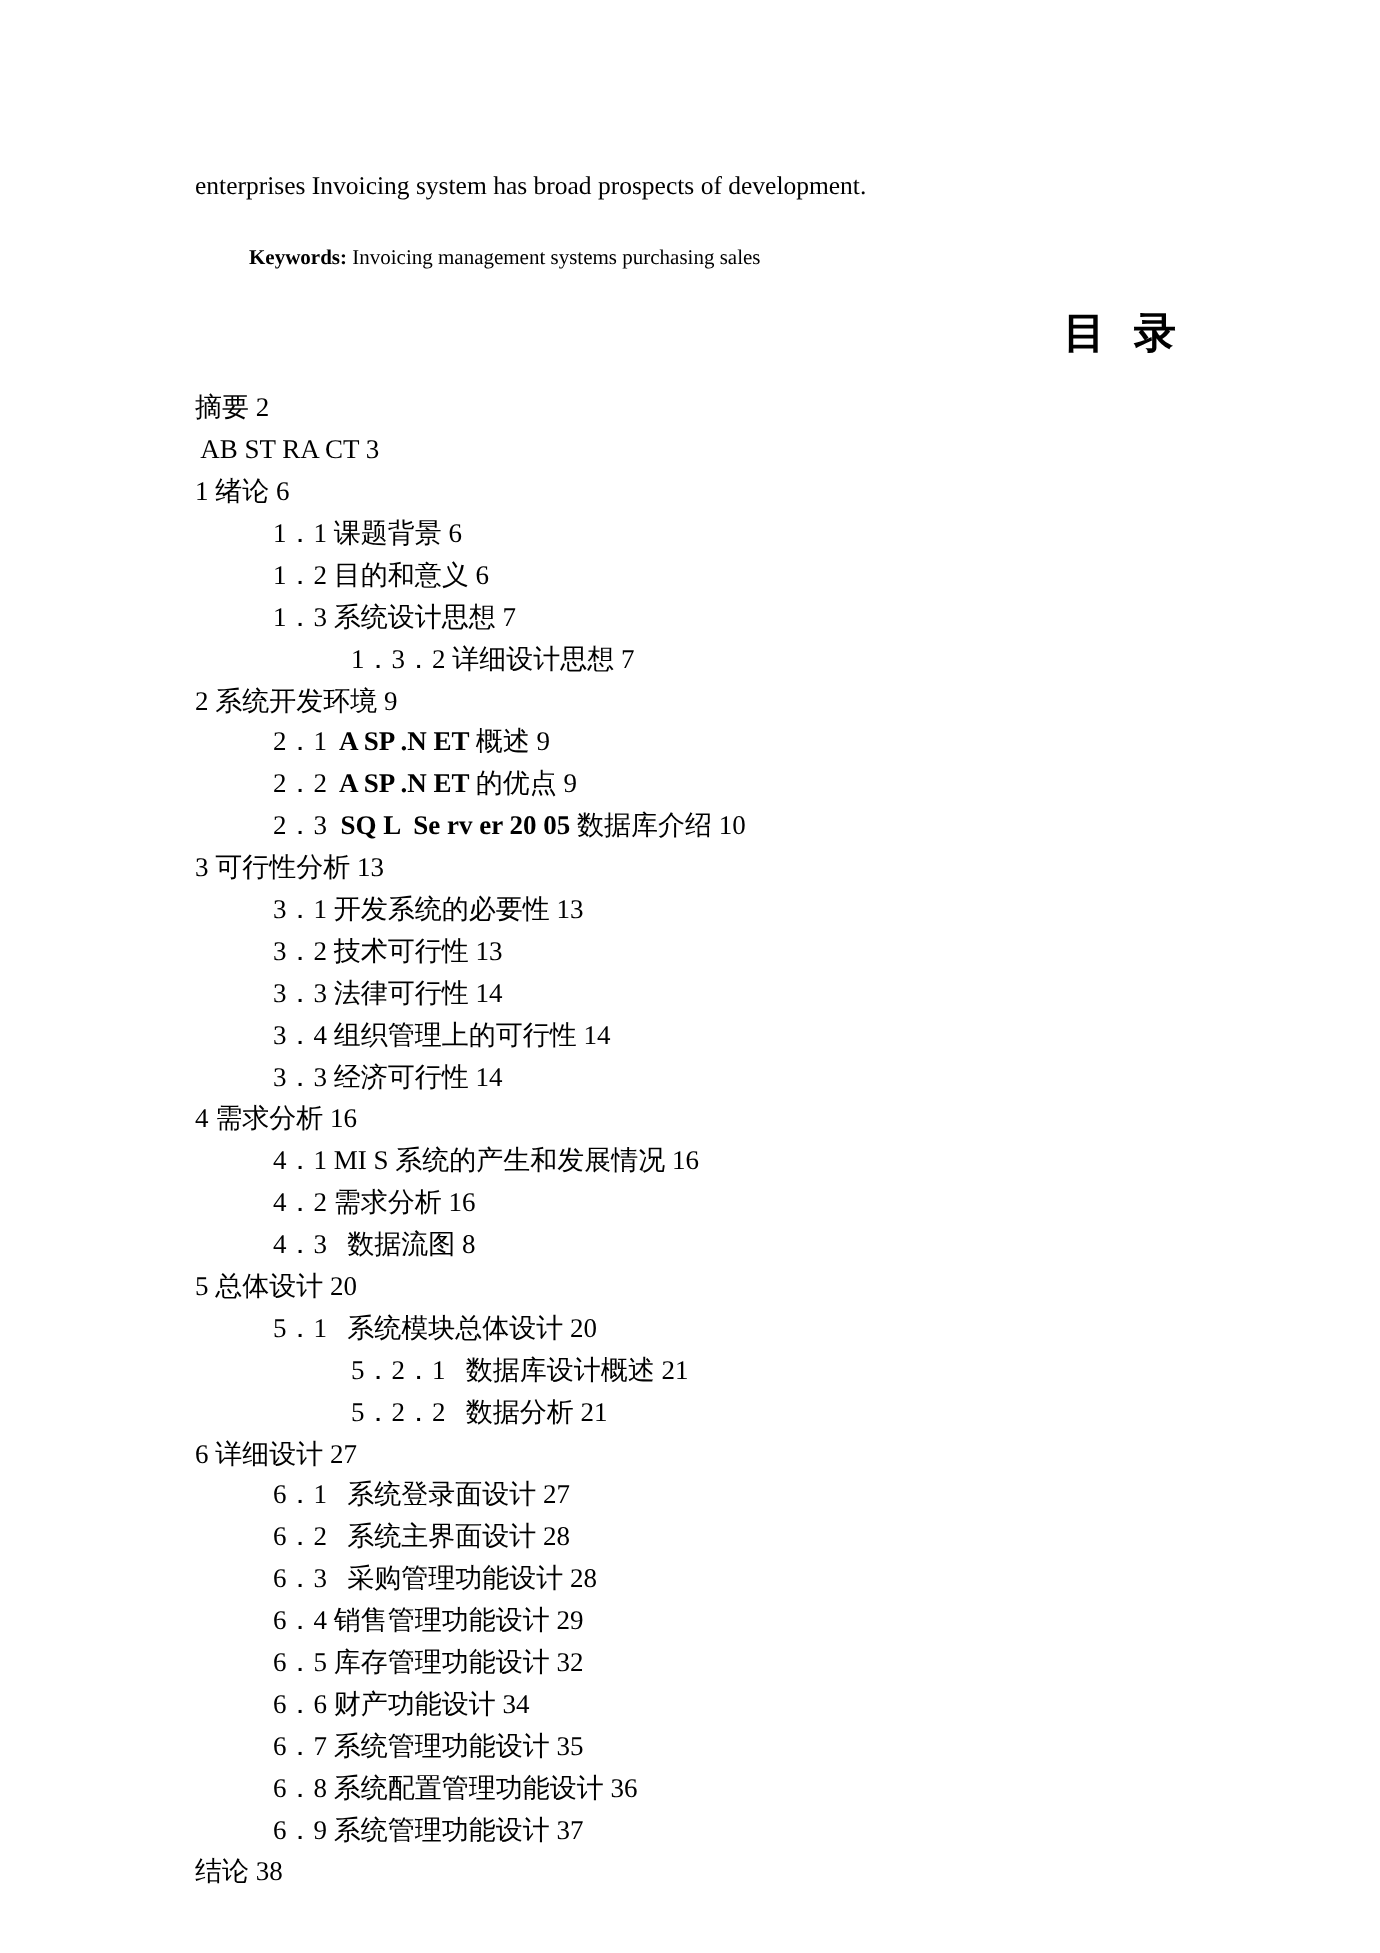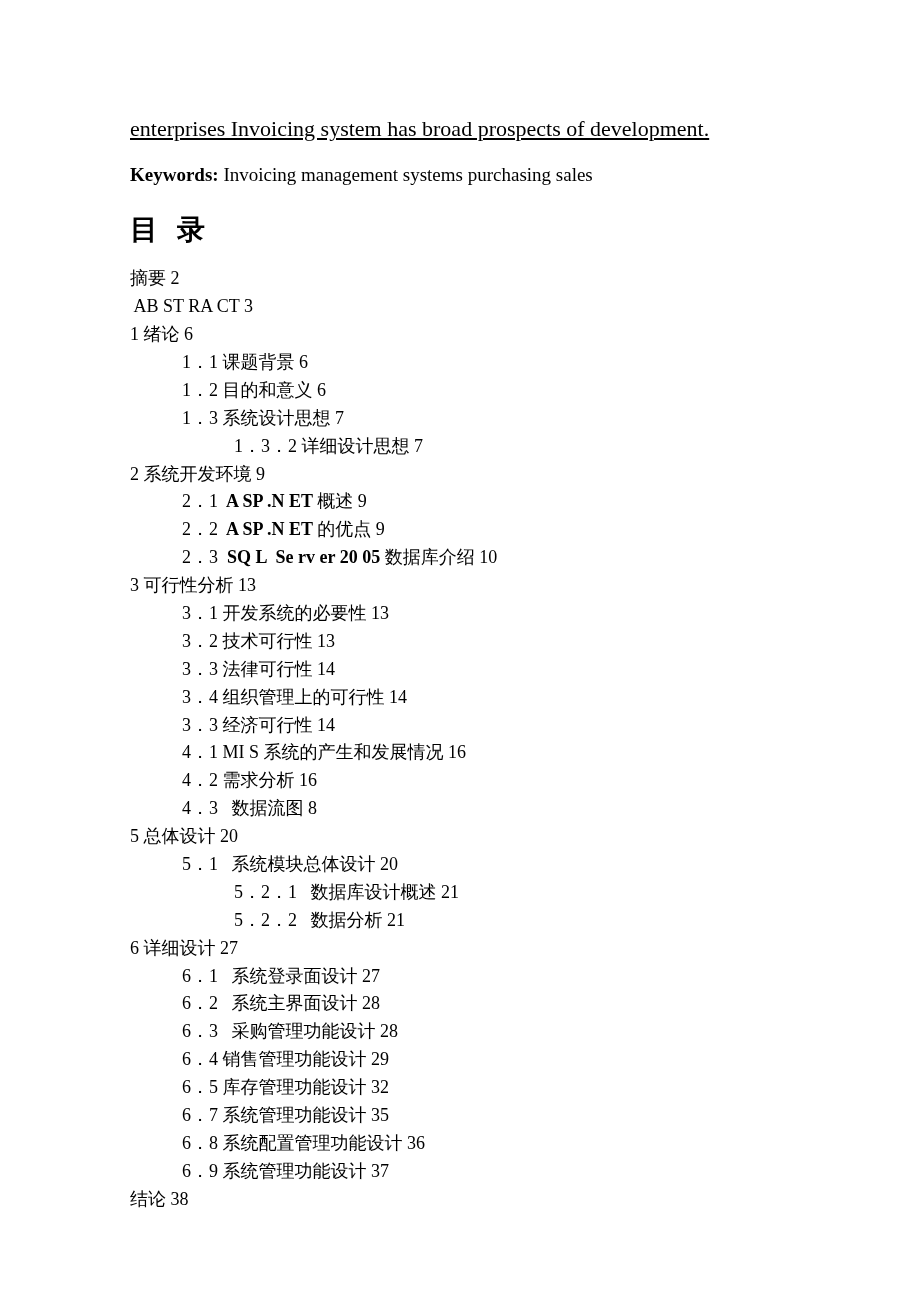--- a/index.html
+++ b/index.html
@@ -8,32 +8,32 @@
       width: 920px;
       min-height: 1302px;
       padding: 110px 130px 50px 130px;
       font-family: "SimSun", "Times New Roman", serif;
       color: #000;
       font-size: 19px;
       line-height: 1.7;
     }
     .intro-line {
       font-family: "Times New Roman", serif;
-      font-size: 22px;
-      margin-bottom: 12px;
-      text-decoration: underline;
+      font-size: 17px;
+      margin-bottom: 22px;
     }
     .keywords-line {
       font-family: "Times New Roman", serif;
-      font-size: 19px;
+      font-size: 14px;
       margin-bottom: 14px;
+      margin-left: 36px;
     }
     .keywords-line .kw-label { font-weight: bold; }
     .toc-title {
-      text-align: left;
+      text-align: right;
       font-size: 28px;
       font-weight: bold;
       letter-spacing: 6px;
       margin: 6px 0 12px 0;
       font-family: "SimSun", serif;
     }
     .toc { font-size: 18px; line-height: 1.55; }
     .lvl0 { padding-left: 0; }
     .lvl1 { padding-left: 52px; }
     .lvl2 { padding-left: 104px; }
@@ -64,30 +64,32 @@
     <div class="entry lvl0"><span>2 系统开发环境 </span><span class="pgnum">9</span></div>
     <div class="entry lvl1"><span>2．1 </span><span class="latin bold"> A SP .N ET </span><span>概述 </span><span class="pgnum">9</span></div>
     <div class="entry lvl1"><span>2．2 </span><span class="latin bold"> A SP .N ET </span><span>的优点 </span><span class="pgnum">9</span></div>
     <div class="entry lvl1"><span>2．3 </span><span class="latin bold"> SQ L  Se rv er 20 05 </span><span>数据库介绍 </span><span class="pgnum">10</span></div>
     <div class="entry lvl0"><span>3 可行性分析 </span><span class="pgnum">13</span></div>
     <div class="entry lvl1"><span>3．1 开发系统的必要性 </span><span class="pgnum">13</span></div>
     <div class="entry lvl1"><span>3．2 技术可行性 </span><span class="pgnum">13</span></div>
     <div class="entry lvl1"><span>3．3 法律可行性 </span><span class="pgnum">14</span></div>
     <div class="entry lvl1"><span>3．4 组织管理上的可行性 </span><span class="pgnum">14</span></div>
     <div class="entry lvl1"><span>3．3 经济可行性 </span><span class="pgnum">14</span></div>
+    <div class="entry lvl0"><span>4 需求分析 </span><span class="pgnum">16</span></div>
     <div class="entry lvl1"><span>4．1 MI S 系统的产生和发展情况 </span><span class="pgnum">16</span></div>
     <div class="entry lvl1"><span>4．2 需求分析 </span><span class="pgnum">16</span></div>
     <div class="entry lvl1"><span>4．3   数据流图 </span><span class="pgnum">8</span></div>
     <div class="entry lvl0"><span>5 总体设计 </span><span class="pgnum">20</span></div>
     <div class="entry lvl1"><span>5．1   系统模块总体设计 </span><span class="pgnum">20</span></div>
     <div class="entry lvl2"><span>5．2．1   数据库设计概述 </span><span class="pgnum">21</span></div>
     <div class="entry lvl2"><span>5．2．2   数据分析 </span><span class="pgnum">21</span></div>
     <div class="entry lvl0"><span>6 详细设计 </span><span class="pgnum">27</span></div>
     <div class="entry lvl1"><span>6．1   系统登录面设计 </span><span class="pgnum">27</span></div>
     <div class="entry lvl1"><span>6．2   系统主界面设计 </span><span class="pgnum">28</span></div>
     <div class="entry lvl1"><span>6．3   采购管理功能设计 </span><span class="pgnum">28</span></div>
     <div class="entry lvl1"><span>6．4 销售管理功能设计 </span><span class="pgnum">29</span></div>
     <div class="entry lvl1"><span>6．5 库存管理功能设计 </span><span class="pgnum">32</span></div>
+    <div class="entry lvl1"><span>6．6 财产功能设计 </span><span class="pgnum">34</span></div>
     <div class="entry lvl1"><span>6．7 系统管理功能设计 </span><span class="pgnum">35</span></div>
     <div class="entry lvl1"><span>6．8 系统配置管理功能设计 </span><span class="pgnum">36</span></div>
     <div class="entry lvl1"><span>6．9 系统管理功能设计 </span><span class="pgnum">37</span></div>
     <div class="entry lvl0"><span>结论 </span><span class="pgnum">38</span></div>
   </div>
 
 </body></html>

